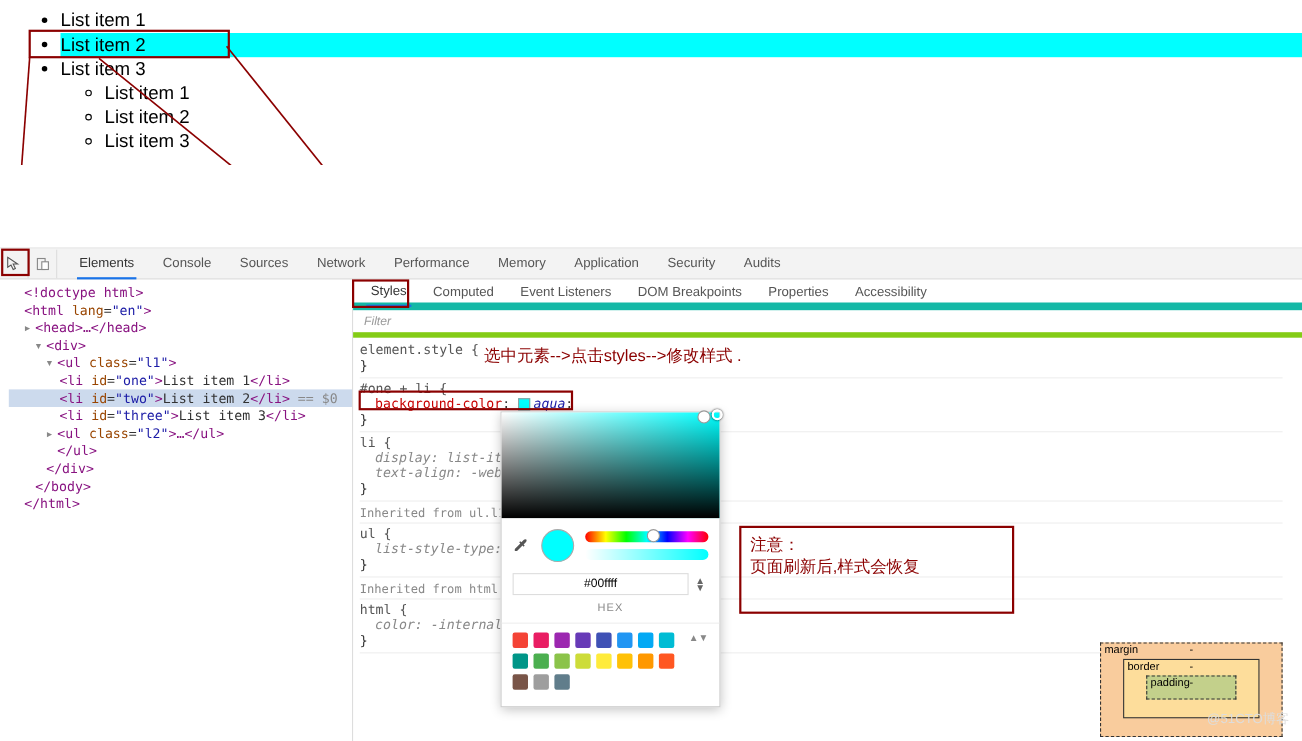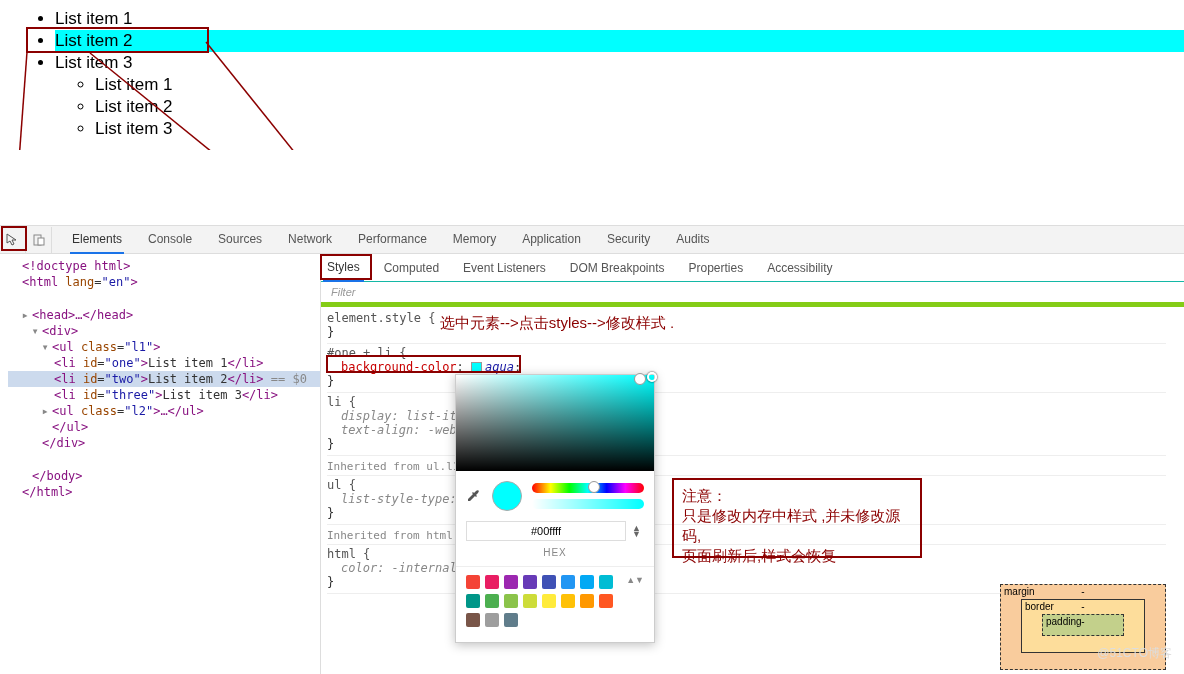--- a/index.html
+++ b/index.html
@@ -24,27 +24,27 @@
 
 .panels { display: flex; flex: 1; }
 .dom { width: 320px; font-family: Consolas, monospace; font-size: 12px; padding: 4px 0 0 8px; line-height: 16px; color: #333; overflow: hidden; }
 .dom .tg { color: #881280; }
 .dom .attr { color: #994500; }
 .dom .val { color: #1a1aa6; }
 .dom .sel { background: #ccdaed; }
 .dom .eq { color: #888; }
 .dom .gutter { display:inline-block; width:14px; color:#888; text-align:center; }
 .dom .ind0 {padding-left: 0;}
-.dom .ind1 {padding-left: 10px; margin-top: 17px;}
+.dom .ind1 {padding-left: 10px;}
 .dom .ind2 {padding-left: 20px;}
 .dom .ind3 {padding-left: 30px;}
 .dom .ind4 {padding-left: 46px;}
 
 .right { flex: 1; border-left: 1px solid #ddd; display: flex; flex-direction: column; position: relative; }
-.subtabs { display: flex; gap: 16px; font-size: 12px; padding: 0 2px; border-bottom: 1px solid #14b8a6; height: 28px; align-items:center; color:#555; }
+.subtabs { display: flex; gap: 16px; font-size: 12px; padding: 0 12px; border-bottom: 7px solid #14b8a6; height: 28px; align-items:center; color:#555; }
 .subtab { padding: 6px 4px; cursor:pointer; }
 .subtab.active { border-bottom: 2px solid #1a73e8; color: #333; }
 .red-box-styles { position: absolute; left: 320px; top: 254px; width: 52px; height: 26px; border: 2px solid #8b0000; pointer-events: none; }
 .filter { border-bottom: 5px solid #84cc16; padding: 4px 10px; font-size: 11px; color: #999; font-style: italic; }
 .styles-body { font-family: Consolas, monospace; font-size: 12px; padding: 2px 18px 0 6px; color: #333; }
 .rule { border-bottom: 1px solid #eee; padding: 2px 0 4px 0; position: relative; }
 .sel-txt { color: #555; }
 .prop { padding-left: 14px; }
 .pname { color: #c80000; }
 .pval-c { color: #1a1aa6; font-style: italic; }
@@ -181,21 +181,20 @@
   </div>
 </div>
 
 <div class="red-box-inspect"></div>
 <div class="red-box-styles"></div>
 <div class="red-box-bg"></div>
 
 <div class="anno1">选中元素--&gt;点击styles--&gt;修改样式 .</div>
 <div class="anno2">
   <div>注意：</div>
-  <div>只是修改内存中样式 ,并未修改源码,</div>
   <div>页面刷新后,样式会恢复</div>
 </div>
 
 <div class="picker">
   <div class="grad">
       <div class="handle"></div>
     </div>
   <div class="prow">
     <svg class="eyed" viewBox="0 0 16 16">
         <path d="M13 3a2 2 0 00-3 0L8 5 7 4 6 5l1 1-5 5v2h2l5-5 1 1 1-1-1-1 2-2a2 2 0 000-3z" fill="#555"></path>

